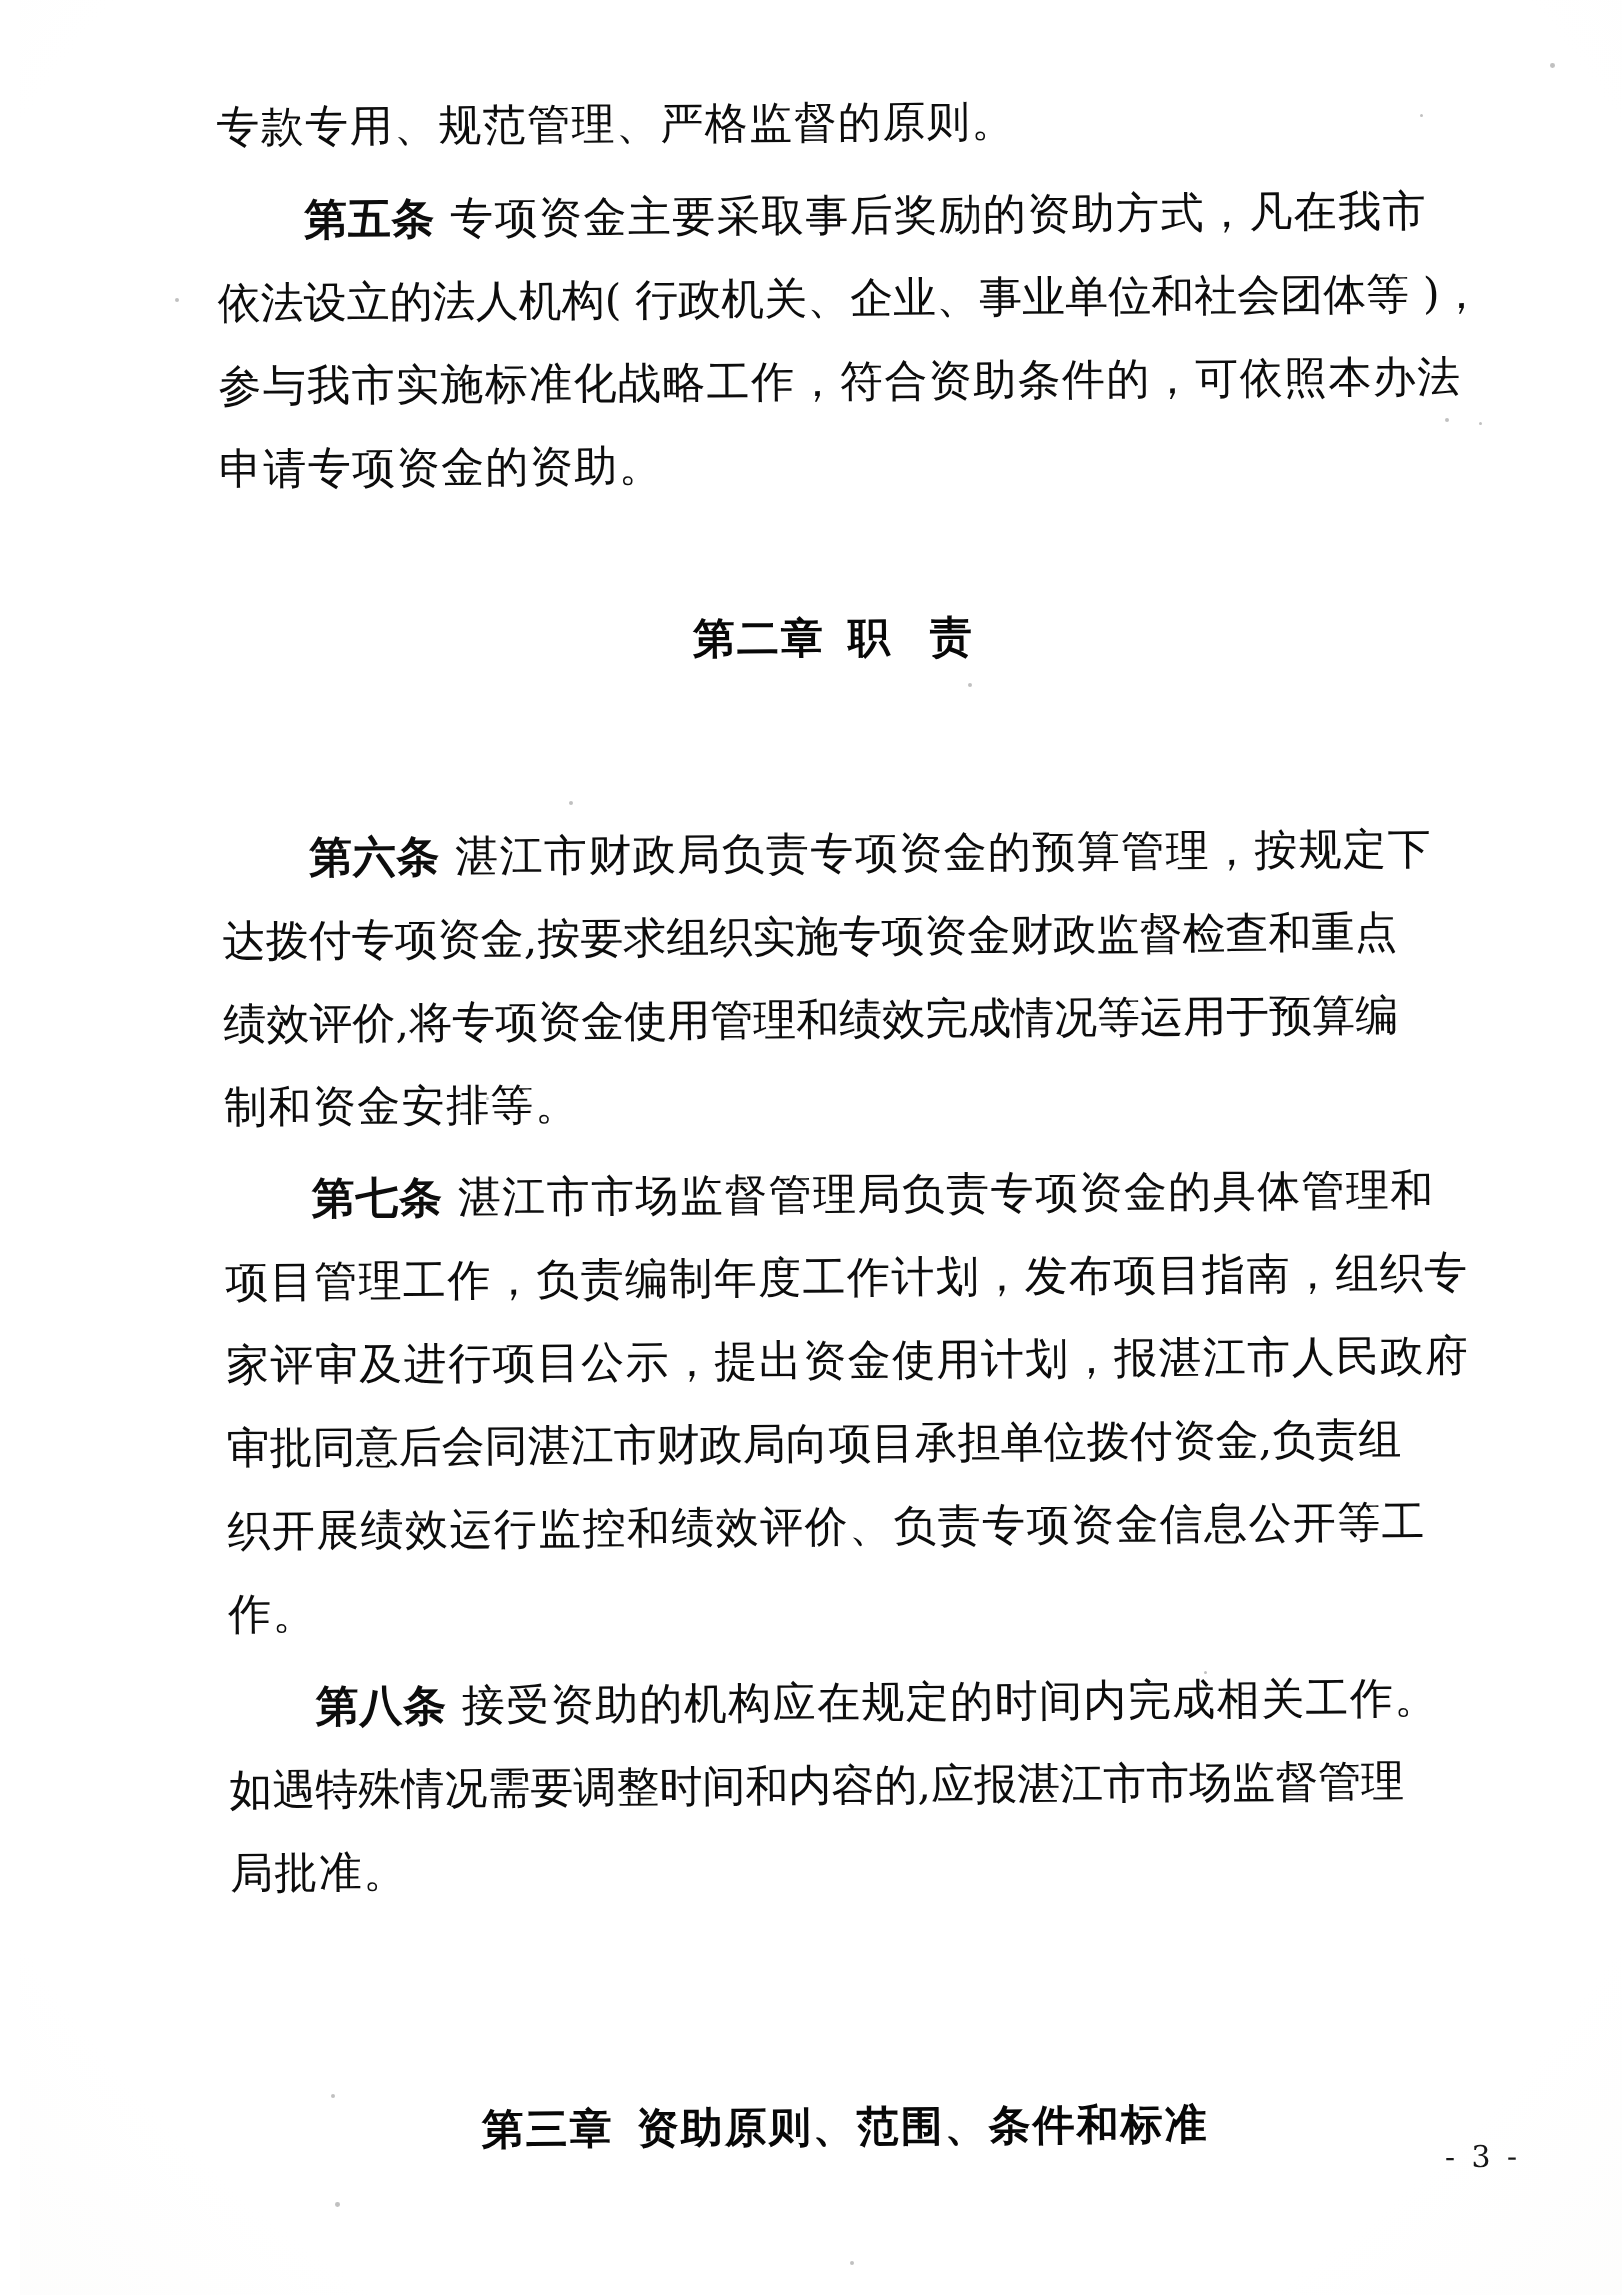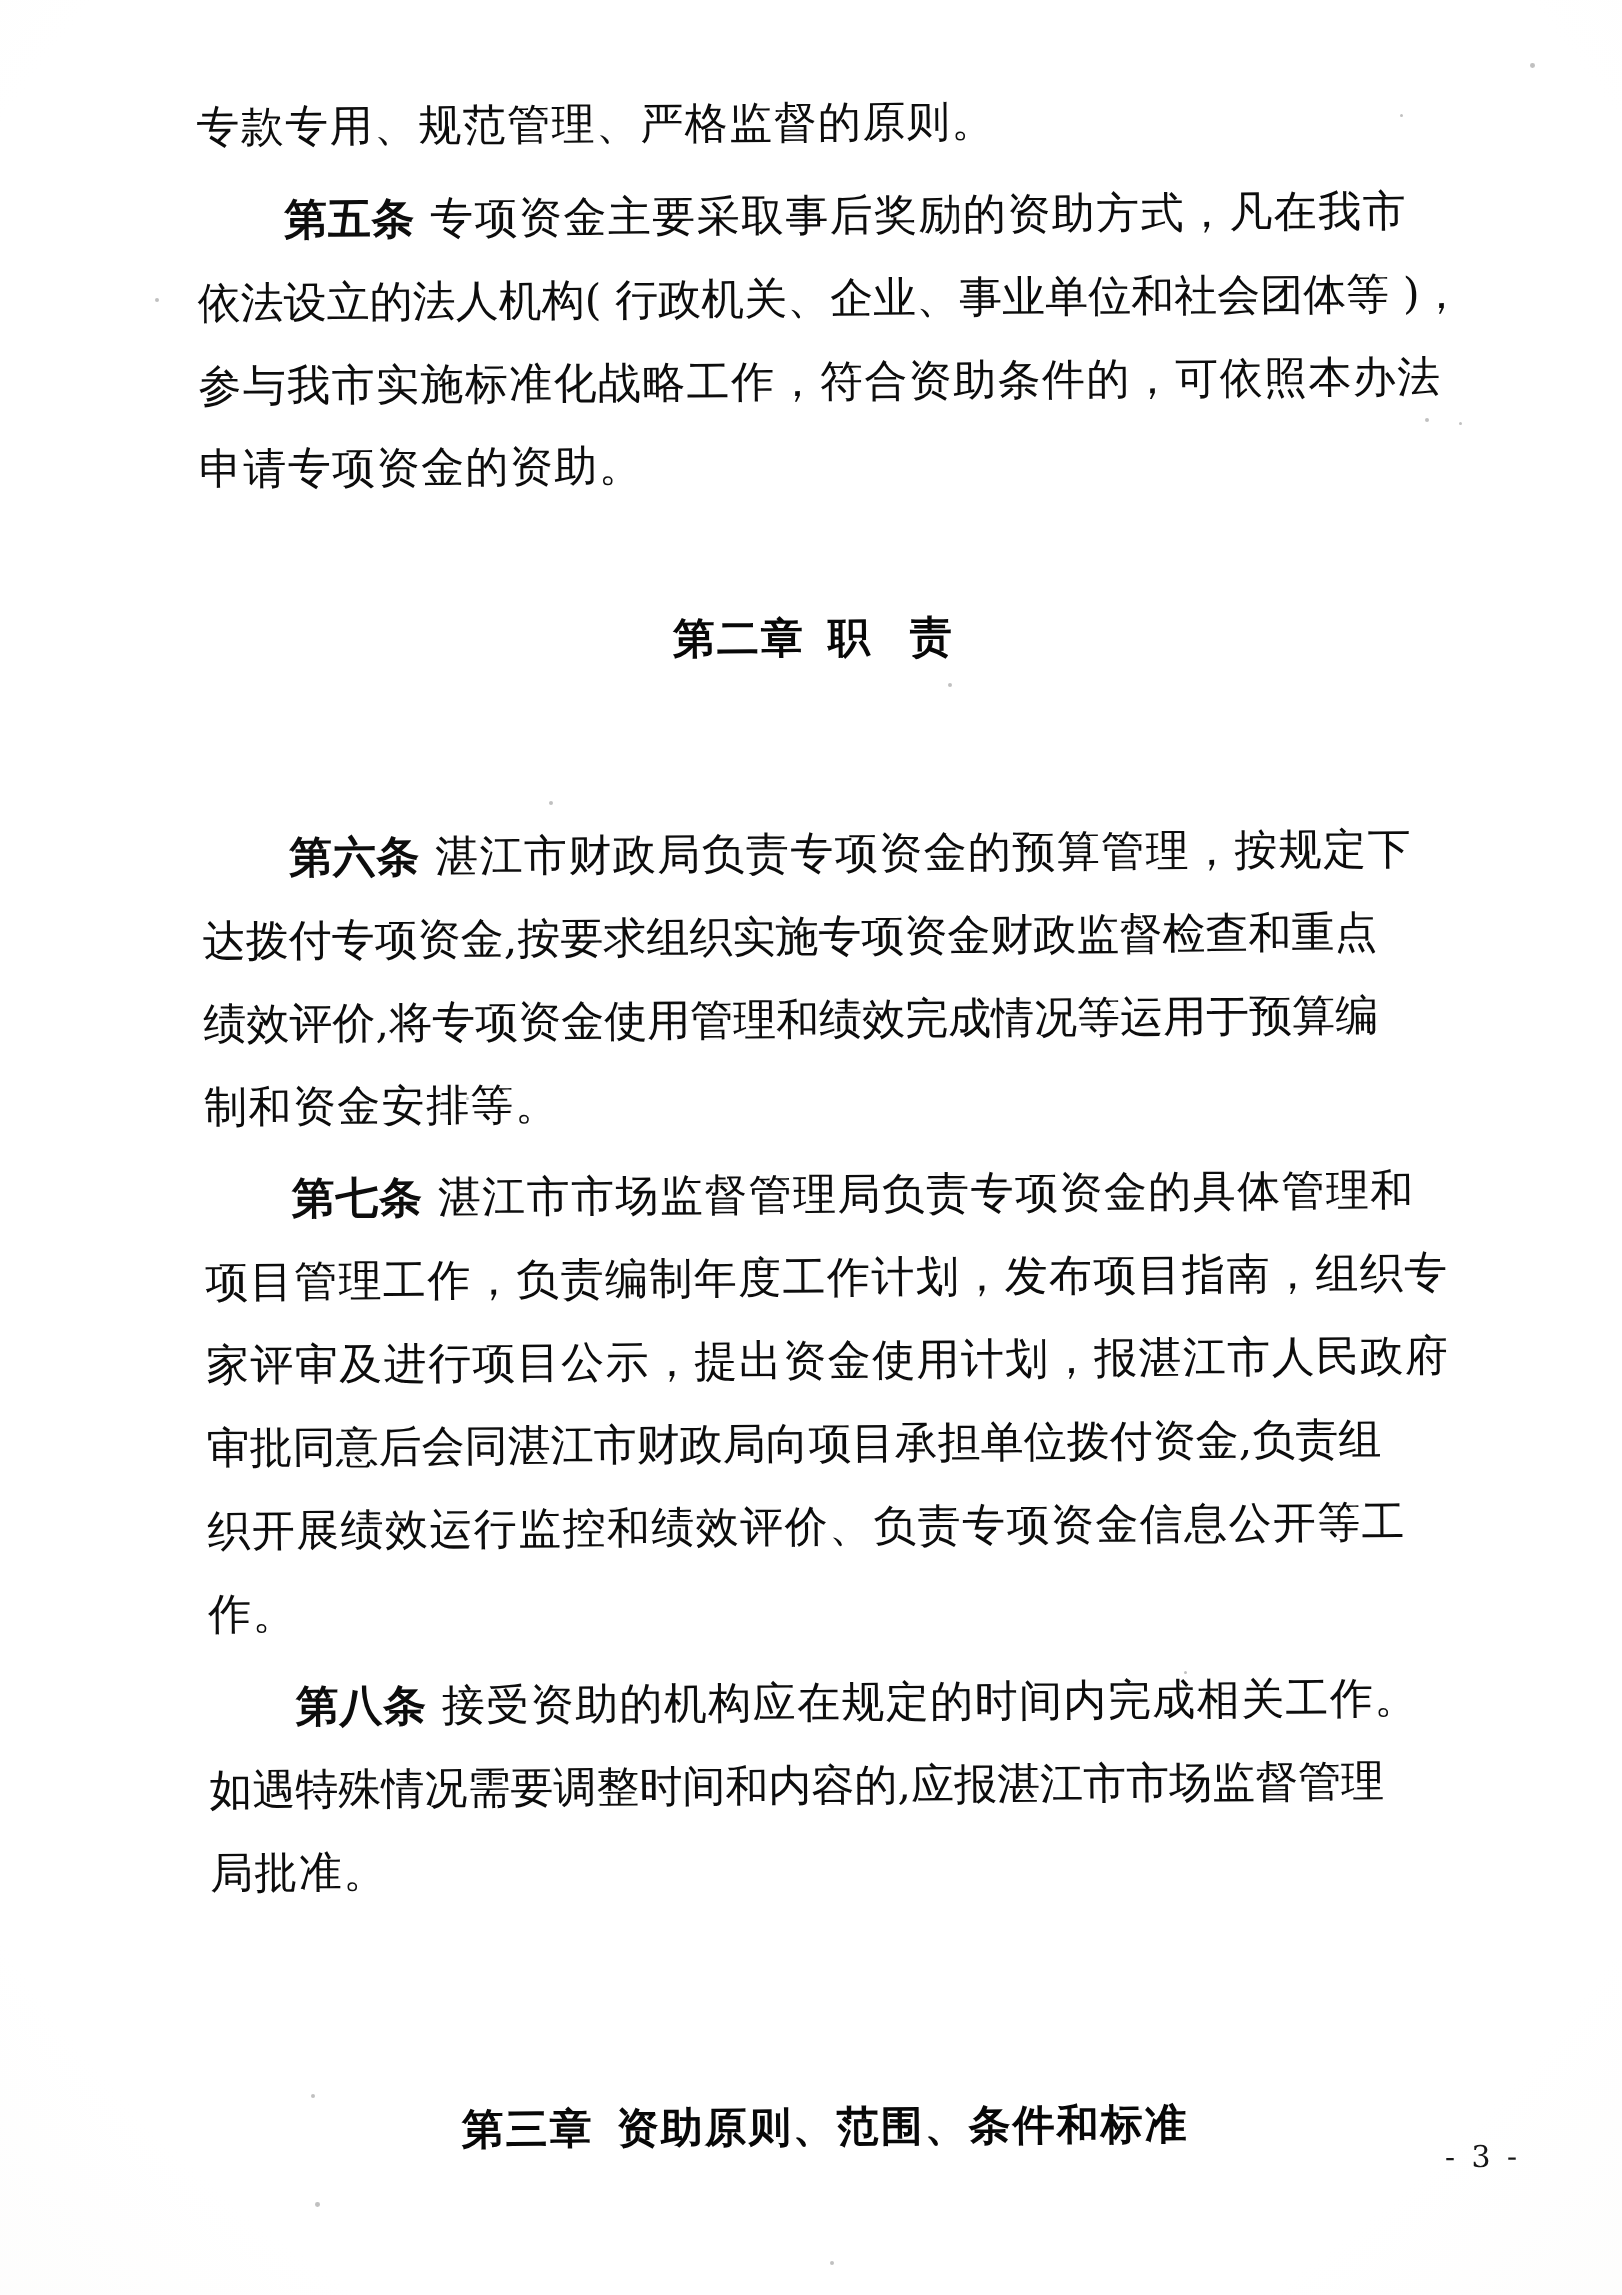--- a/index.html
+++ b/index.html
@@ -15,20 +15,21 @@
     color: #111111;
     position: relative;
   }
 
   
   #page {
     position: absolute;
     inset: 0;
     background: #8b5cf6;
     overflow: hidden;
+    margin-left: 20px;
   }
 
   
   #paper-tone {
     position: absolute;
     inset: 0;
     background:
       radial-gradient(ellipse 120% 110% at 50% 45%, rgba(255,255,255,1) 55%, rgba(246,245,243,1) 100%);
     pointer-events: none;
   }

